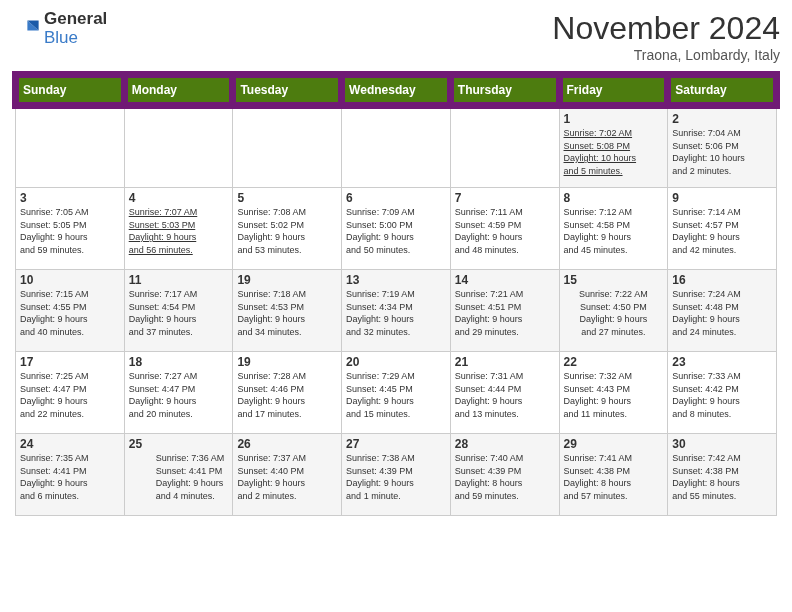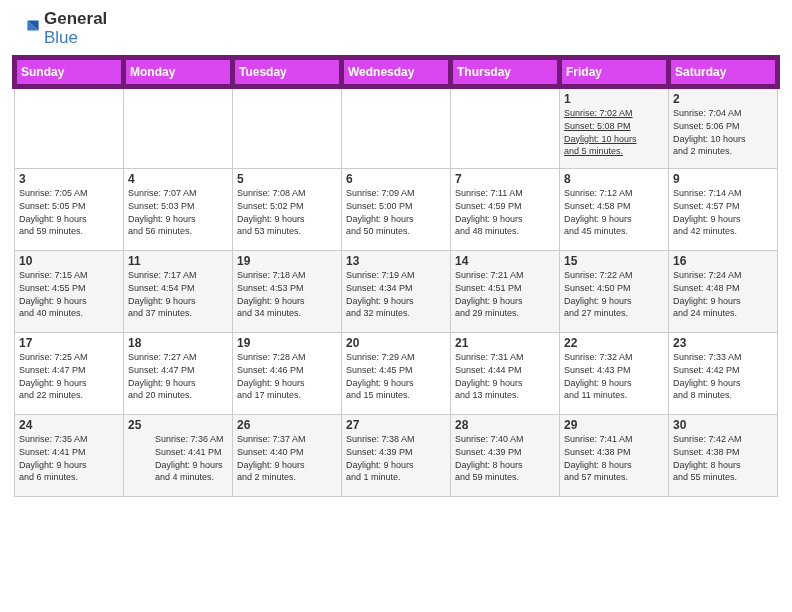--- a/index.html
+++ b/index.html
@@ -40,27 +40,27 @@
     .location {
       font-size: 14px;
       color: #555;
     }
     table {
       width: 100%;
       border-collapse: collapse;
       table-layout: fixed;
     }
     thead th {
-      background: #d946ef;
+      background: #4d7c0f;
       color: #fff;
       font-size: 12px;
       font-weight: bold;
       padding: 5px 4px;
       text-align: left;
-      border: 5px solid #701a75;
+      border: 7px solid #701a75;
     }
     tbody td {
       border: 1px solid #ccc;
       vertical-align: top;
       padding: 3px 4px;
       font-size: 9.5px;
       color: #333;
       height: 82px;
       background: #fff;
     }
@@ -91,20 +91,24 @@
     <div class="logo">
       <svg class="logo-icon" viewBox="0 0 40 40">
         <polygon points="22,8 38,22 22,22" fill="#3a7bc8"></polygon>
         <polygon points="22,8 38,22 38,8" fill="#1a5aa8"></polygon>
       </svg>
       <div>
         <div style="font-size:17px;font-weight:bold;color:#333;line-height:1.1;">General</div>
         <div style="font-size:17px;font-weight:normal;color:#3a7bc8;line-height:1.1;">Blue</div>
       </div>
     </div>
+    <div class="title-block">
+      <div class="month-title">November 2024</div>
+      <div class="location">Traona, Lombardy, Italy</div>
+    </div>
   </div>
 
   <table>
     <thead>
       <tr>
       <th>Sunday</th>
           <th>Monday</th>
           <th>Tuesday</th>
           <th>Wednesday</th>
           <th>Thursday</th>
@@ -137,21 +141,21 @@
         <tr>
           <td>
             <span class="day-num">3</span>
             <div class="day-info" style="white-space: pre-line;">Sunrise: 7:05 AM
 Sunset: 5:05 PM
 Daylight: 9 hours
 and 59 minutes.</div>
           </td>
           <td>
             <span class="day-num">4</span>
-            <div class="day-info" style="white-space: pre-line;">Sunrise: 7:07 AM
+            <div class="day-info" style="white-space: pre-line; text-decoration: underline;">Sunrise: 7:07 AM
 Sunset: 5:03 PM
 Daylight: 9 hours
 and 56 minutes.</div>
           </td>
           <td>
             <span class="day-num">5</span>
             <div class="day-info" style="white-space: pre-line;">Sunrise: 7:08 AM
 Sunset: 5:02 PM
 Daylight: 9 hours
 and 53 minutes.</div>
@@ -216,21 +220,21 @@
           </td>
           <td>
             <span class="day-num">14</span>
             <div class="day-info" style="white-space: pre-line;">Sunrise: 7:21 AM
 Sunset: 4:51 PM
 Daylight: 9 hours
 and 29 minutes.</div>
           </td>
           <td>
             <span class="day-num">15</span>
-            <div class="day-info" style="white-space: pre-line;">Sunrise: 7:22 AM
+            <div class="day-info" style="white-space: pre-line; text-align: center;">Sunrise: 7:22 AM
 Sunset: 4:50 PM
 Daylight: 9 hours
 and 27 minutes.</div>
           </td>
           <td>
             <span class="day-num">16</span>
             <div class="day-info" style="white-space: pre-line;">Sunrise: 7:24 AM
 Sunset: 4:48 PM
 Daylight: 9 hours
 and 24 minutes.</div>

